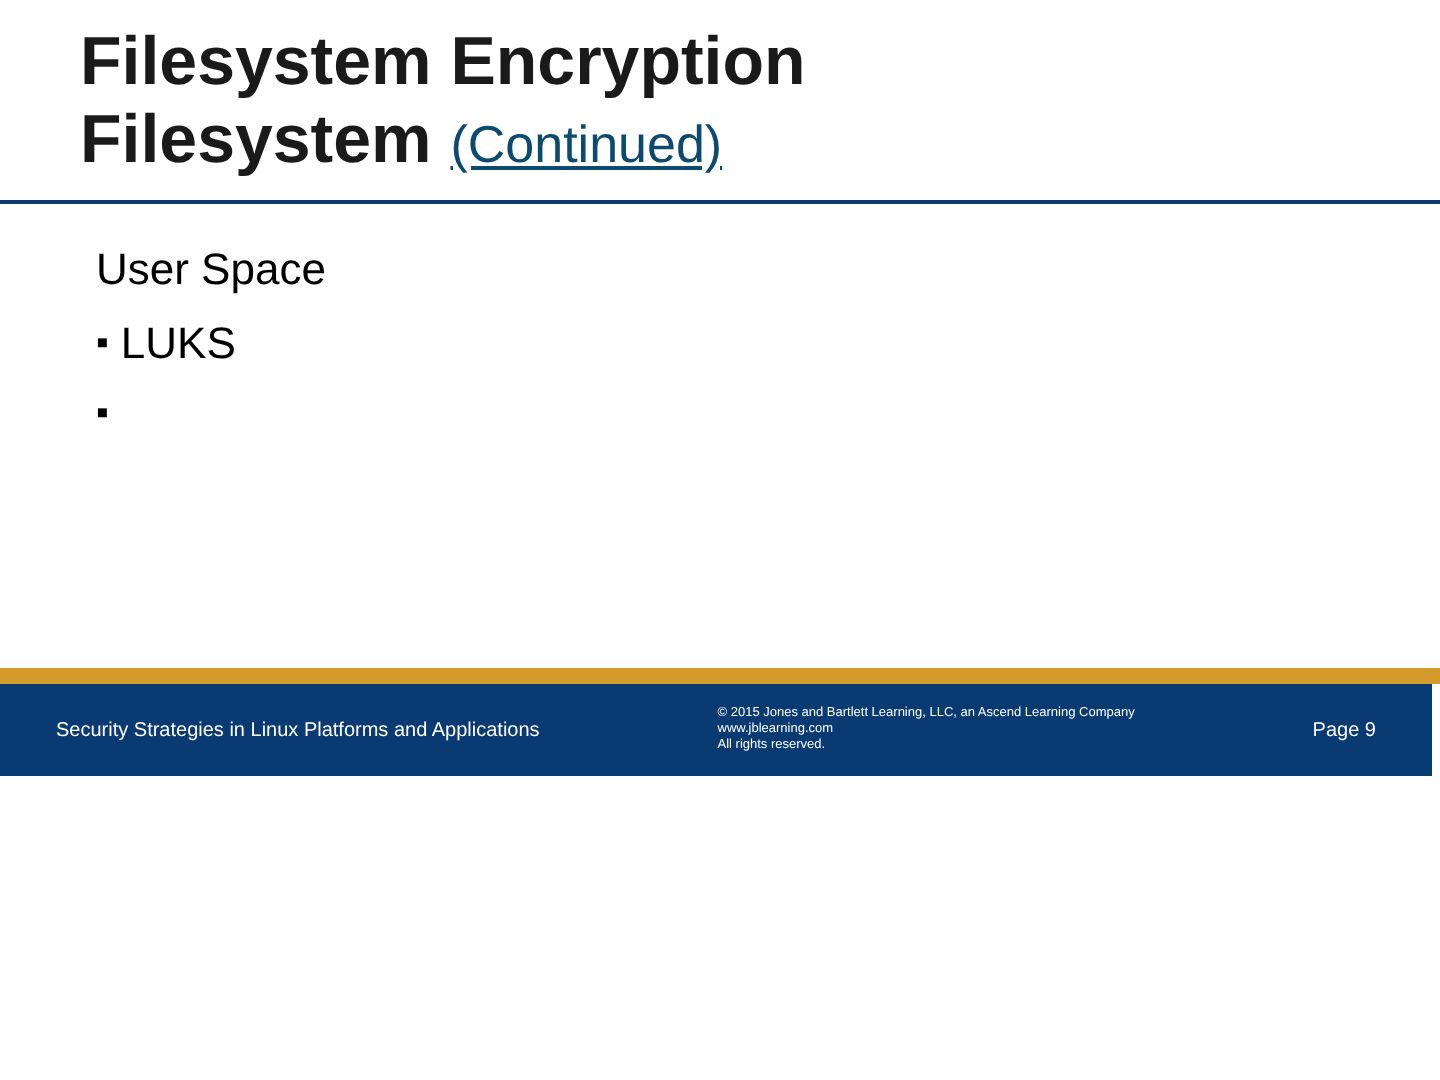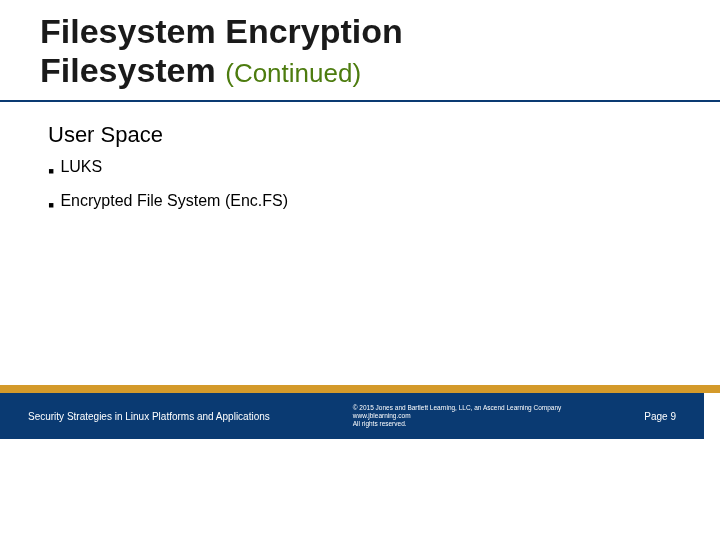--- a/index.html
+++ b/index.html
@@ -7,41 +7,42 @@
     padding: 0;
     width: 720px;
     height: 540px;
     font-family: Arial, Helvetica, sans-serif;
     background: #ffffff;
     overflow: hidden;
     position: relative;
   }
   .slide {
     width: 720px;
-    height: 439px;
+    height: 388px;
     position: relative;
     box-sizing: border-box;
   }
   .title-block {
     position: absolute;
     top: 12px;
     left: 40px;
     right: 40px;
   }
   .title-main {
     font-size: 34px;
     font-weight: 700;
     color: #1a1a1a;
     line-height: 1.15;
     margin: 0;
   }
   .title-sub {
     font-size: 26px;
     font-weight: 400;
-    color: #4d7c0f;
+    color: #0c4a6e;
+    text-decoration: underline;
   }
   .underline {
     position: absolute;
     left: 0;
     right: 0;
     top: 100px;
     height: 2px;
     background: #0a3a72;
   }
   .content {
@@ -63,34 +64,34 @@
     margin-bottom: 2px;
   }
   .bullet-marker {
     font-weight: 700;
     color: #000;
     margin-right: 6px;
     font-size: 18px;
     line-height: 32px;
   }
   .bullet-text {
-    font-size: 16px;
+    font-size: 22px;
   }
   .footer-gold {
     position: absolute;
     left: 0;
     right: 0;
     bottom: 46px;
     height: 8px;
     background: #d49a2a;
   }
   .footer-blue {
     position: absolute;
     left: 0;
-    right: 16px;
+    right: 4px;
     bottom: 0;
     height: 46px;
     background: #0a3a72;
     color: #ffffff;
     display: flex;
     align-items: center;
     padding: 0 28px;
     box-sizing: border-box;
   }
   .footer-left {
@@ -125,21 +126,20 @@
   <div class="underline"></div>
 
   <div class="content">
     <div class="subhead">User Space</div>
     <div class="bullet">
       <span class="bullet-marker">▪</span>
       <span class="bullet-text">LUKS</span>
     </div>
     <div class="bullet">
       <span class="bullet-marker">▪</span>
-      <span class="bullet-text">Encrypted File System (Enc.FS)</span>
     </div>
   </div>
 
   <div class="footer-gold"></div>
   <div class="footer-blue">
     <div class="footer-left">Security Strategies in Linux Platforms and Applications</div>
     <div class="footer-center">
       <div>© 2015 Jones and Bartlett Learning, LLC, an Ascend Learning Company</div>
       <div>www.jblearning.com</div>
       <div>All rights reserved.</div>

